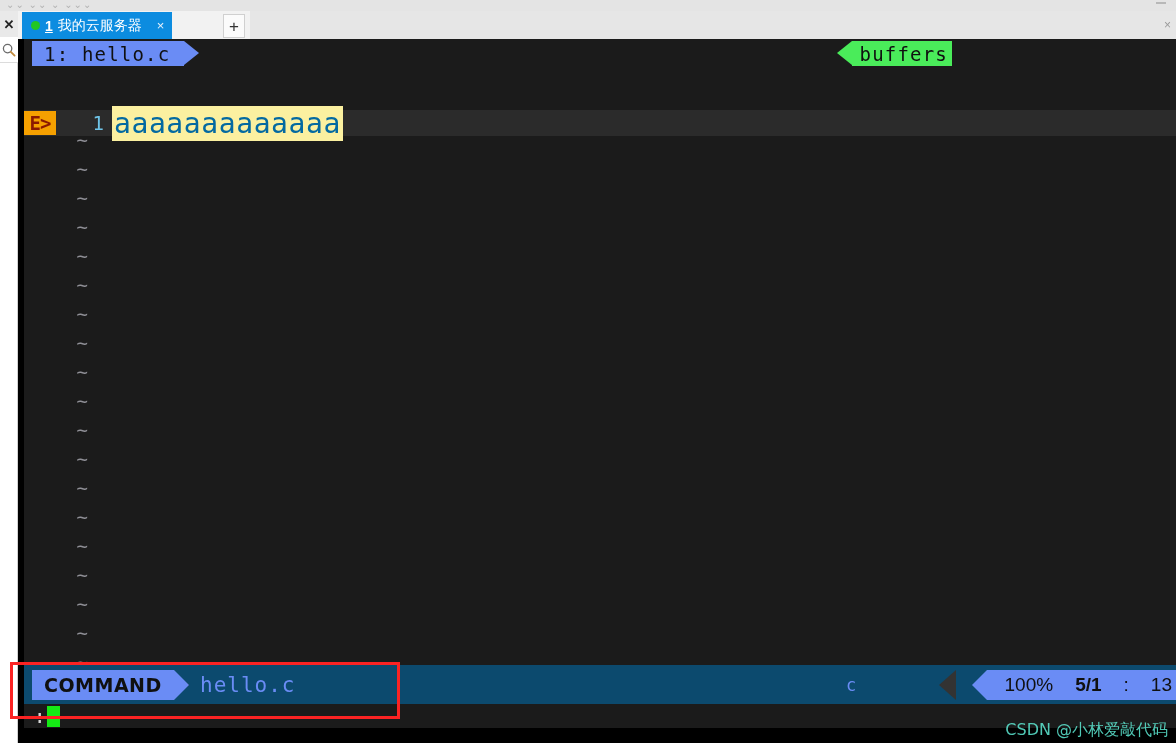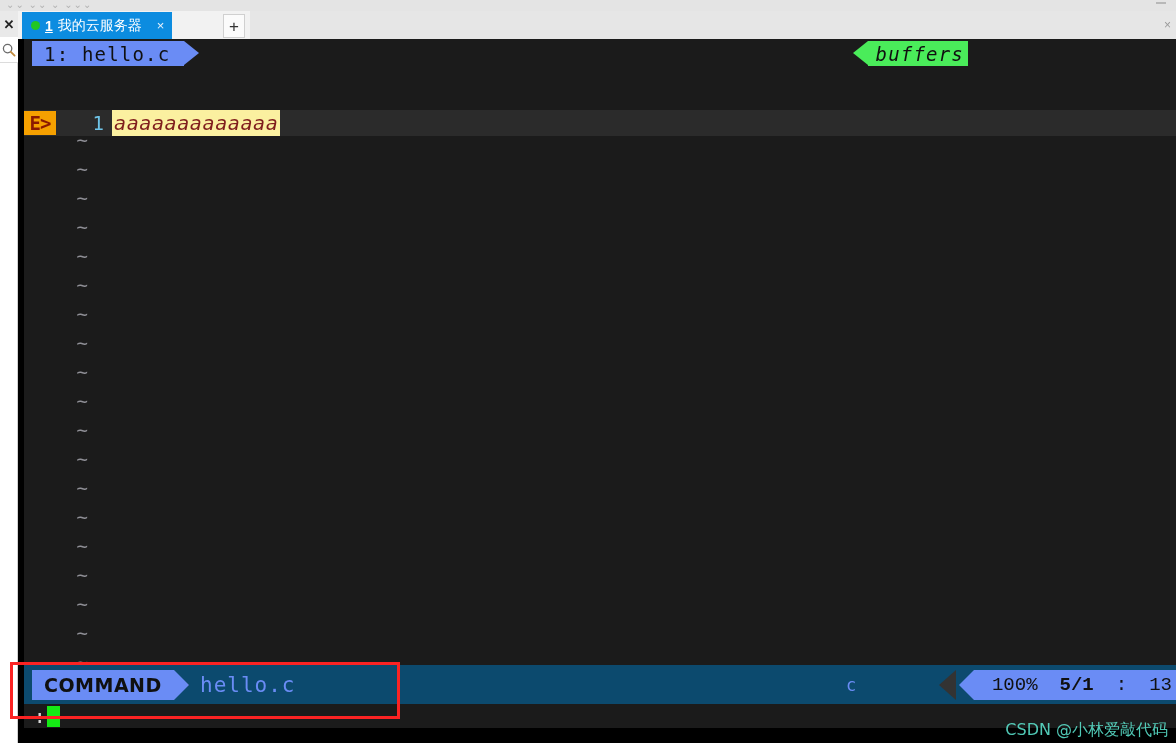--- a/index.html
+++ b/index.html
@@ -166,30 +166,29 @@
     content: "";
     position: absolute;
     right: -15px; top: 0;
     width: 0; height: 0;
     border-top: 12.5px solid transparent;
     border-bottom: 12.5px solid transparent;
     border-left: 15px solid #6a8cf5;
   }
   .buffers-tag {
     position: absolute;
-    right: 0px; top: 2px;
+    right: 16px; top: 2px;
     height: 25px;
     background: #4aec5a;
     padding: 0 4px 0 8px;
     display: flex; align-items: center;
     font-family: "DejaVu Sans Mono", monospace;
     font-size: 19px; color: #101010;
     letter-spacing: 1.2px;
     white-space: nowrap;
-    font-style: italic;
   }
   .buffers-tag::before {
     content: "";
     position: absolute;
     left: -15px; top: 0;
     width: 0; height: 0;
     border-top: 12.5px solid transparent;
     border-bottom: 12.5px solid transparent;
     border-right: 15px solid #4aec5a;
   }
@@ -225,27 +224,26 @@
     width: 56px;
     text-align: right;
     padding-right: 8px;
     font-family: "DejaVu Sans Mono", monospace;
     font-size: 19px;
     color: #6fc4e8;
     flex: none;
   }
   .line-text {
     background: #fbf0a0;
-    color: #7f1d1d;
-    font-family: "DejaVu Sans Mono", monospace;
-    font-size: 20px;
+    color: #0369a1;
+    font-family: "DejaVu Sans Mono", monospace;
+    font-size: 28px;
     letter-spacing: 0.6px;
     padding: 1px 2px;
     white-space: pre;
-    font-style: italic;
   }
   .tilde-col {
     position: absolute;
     left: 0; top: 58px;
     width: 90px;
   }
   .tilde {
     width: 90px;
     height: 29px;
     line-height: 29px;
@@ -313,21 +311,21 @@
     font-size: 17px;
     color: #6a8cf5;
   }
   .pos-seg {
     position: absolute;
     right: 0px; top: 5px;
     height: 30px;
     background: #6a8cf5;
     padding: 0 4px 0 18px;
     display: flex; align-items: center; gap: 22px;
-    font-family: Liberation Mono, monospace;
+    font-family: Liberation Sans, sans-serif;
     font-size: 19px;
     color: #101010;
     white-space: nowrap;
   }
   .pos-seg::before {
     content: "";
     position: absolute;
     left: -15px; top: 0;
     width: 0; height: 0;
     border-top: 15px solid transparent;

